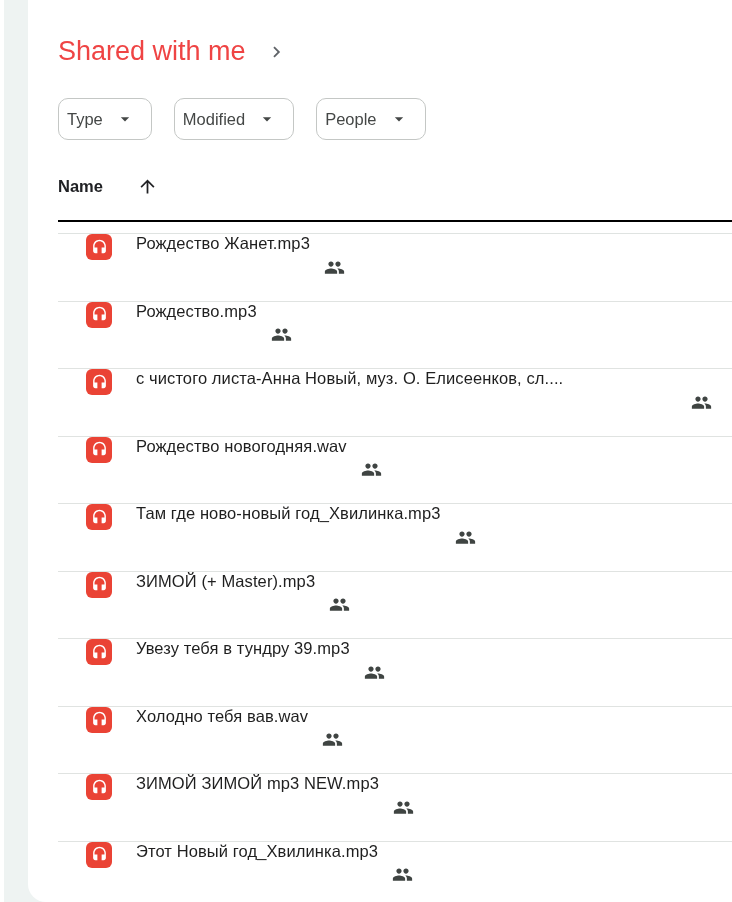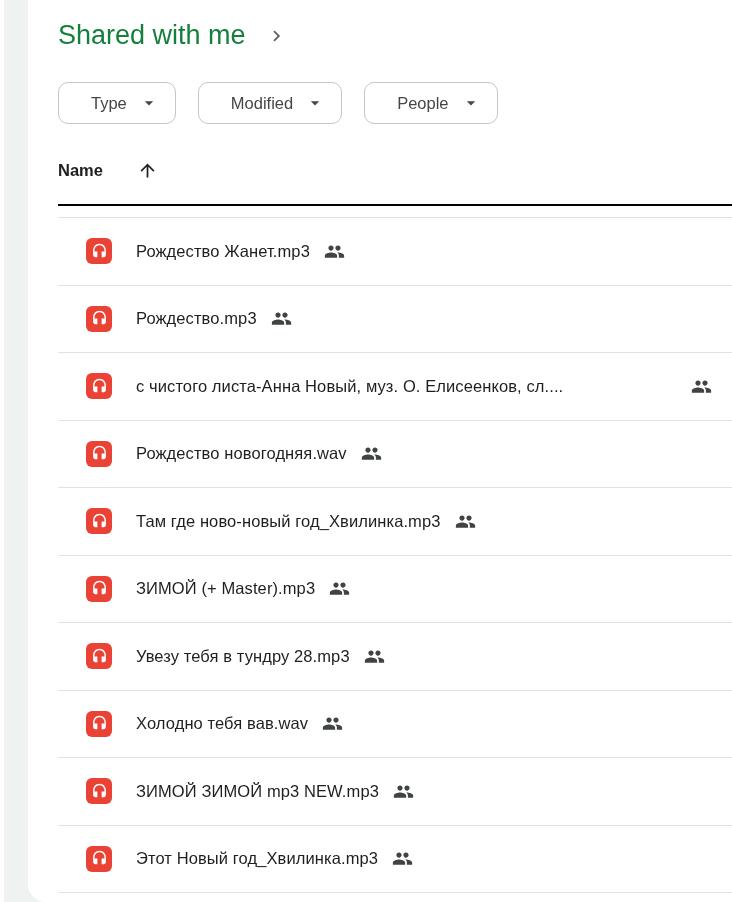--- a/index.html
+++ b/index.html
@@ -10,48 +10,48 @@
     -webkit-font-smoothing:antialiased;
   }
   .left-white-edge { position:absolute; left:0; top:0; width:4px; height:100%; background:#ffffff; }
   .panel {
     position:absolute; left:28px; top:0; width:704px; height:902px;
     background:#ffffff; border-bottom-left-radius:18px;
     box-sizing:border-box; padding-left:30px;
   }
 
   
-  .breadcrumb { display:flex; align-items:center; padding-top:12px; height:46px; color:#15803d; }
+  .breadcrumb { display:flex; align-items:center; padding-top:28px; height:46px; color:#ef4444; }
   .crumb { font-size:27px; line-height:1.2; cursor:pointer; white-space:nowrap; }
   .crumb-sep { display:flex; align-items:center; margin:2px 16px 0 20px; }
   .crumb-sep svg { width:22px; height:22px; fill:#5f6368; }
 
   
   .filters { display:flex; gap:22px; margin-top:24px; height:44px; }
   .chip {
     display:inline-flex; align-items:center; gap:12px;
-    height:42px; padding:0 16px 0 32px; box-sizing:border-box;
+    height:42px; padding:0 16px 0 8px; box-sizing:border-box;
     border:1px solid #c4c7c5; border-radius:10px; background:#fff;
     font-size:16.5px; font-weight:500; color:#444746; cursor:pointer;
   }
   .chip svg { width:20px; height:20px; fill:#444746; }
 
   
   .list-header {
     display:flex; align-items:center; gap:34px;
     margin-top:34px; padding-bottom:23px;
     border-bottom:2px solid #000000;
     font-size:16.5px; font-weight:700; color:#202124; cursor:pointer;
   }
   .list-header svg { width:21px; height:21px; fill:#202124; }
   .row-stub { height:11px; border-bottom:1px solid #dfe3e1; }
 
   
   .file-row {
-    display:flex; align-items:center; height:66.5px;
+    display:flex; height:66.5px;
     border-bottom:1px solid #e0e3e1; cursor:pointer; background:#fff;
   }
   .file-icon {
     flex:0 0 auto; width:26px; height:26px; margin-left:28px;
     border-radius:6px; background:#ea4335;
     display:flex; align-items:center; justify-content:center;
   }
   .file-icon svg { width:17px; height:17px; fill:#ffffff; }
   .file-name {
     margin-left:24px; font-size:16.5px; font-weight:500; color:#1f1f1f;
@@ -191,21 +191,21 @@
       </svg>
     </span>
   </div>
 
   <div class="file-row">
     <span class="file-icon">
       <svg viewBox="0 0 24 24">
         <path d="M12 1c-4.97 0-9 4.03-9 9v7c0 1.66 1.34 3 3 3h3v-8H5v-2c0-3.87 3.13-7 7-7s7 3.13 7 7v2h-4v8h3c1.66 0 3-1.34 3-3v-7c0-4.97-4.03-9-9-9z"></path>
       </svg>
     </span>
-    <span class="file-name">Увезу тебя в тундру 28.mp3</span>
+    <span class="file-name">Увезу тебя в тундру 39.mp3</span>
     <span class="shared-icon">
       <svg viewBox="0 0 24 24">
         <path d="M16 11c1.66 0 2.99-1.34 2.99-3S17.66 5 16 5c-1.66 0-3 1.34-3 3s1.34 3 3 3zm-8 0c1.66 0 2.99-1.34 2.99-3S9.66 5 8 5C6.34 5 5 6.34 5 8s1.34 3 3 3zm0 2c-2.33 0-7 1.17-7 3.5V19h14v-2.5c0-2.33-4.67-3.5-7-3.5zm8 0c-.29 0-.62.02-.97.05 1.16.84 1.97 1.97 1.97 3.45V19h6v-2.5c0-2.33-4.67-3.5-7-3.5z"></path>
       </svg>
     </span>
   </div>
 
   <div class="file-row">
     <span class="file-icon">
       <svg viewBox="0 0 24 24">

